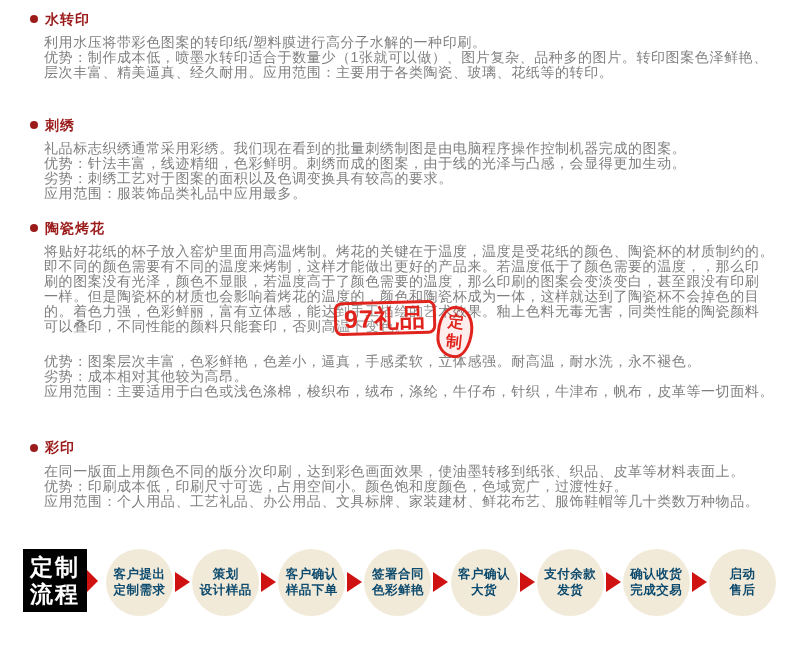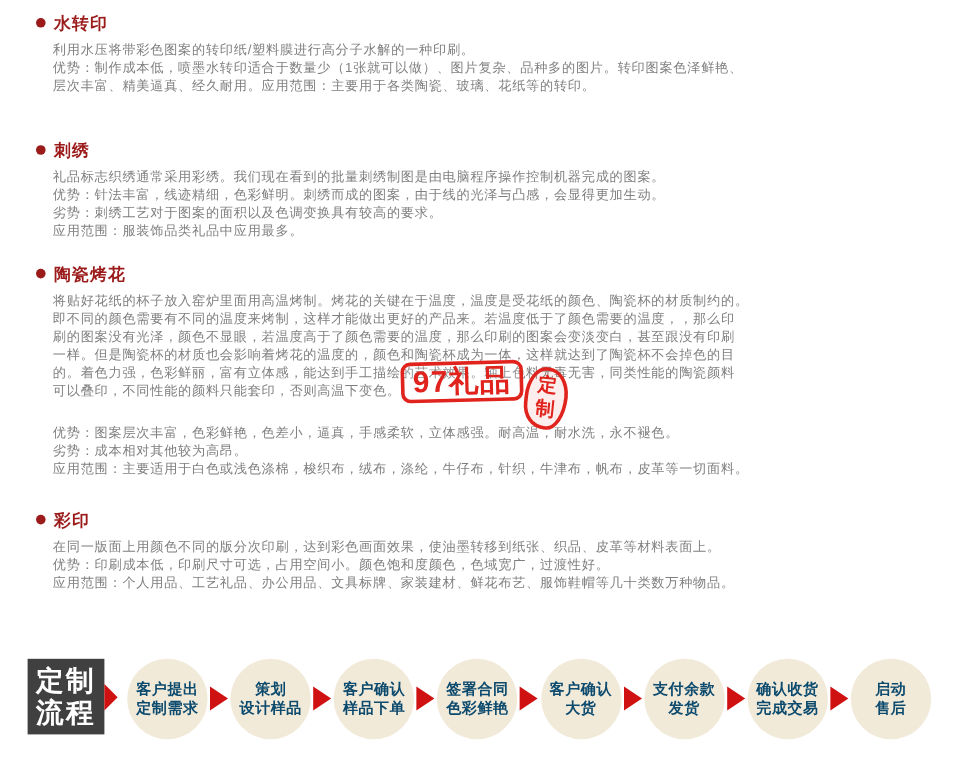--- a/index.html
+++ b/index.html
@@ -11,33 +11,33 @@
   }
   .page { position: relative; width: 800px; height: 492px; background: #ffffff; }
 
   
   .sections { position: absolute; top: 0; left: 0; width: 800px; }
   .topic { margin-left: 30px; }
   .topic.s0 { margin-top: 10px; }
   .topic.s1 { margin-top: 36px; }
   .topic.s2 { margin-top: 18px; }
   .topic.s3 { margin-top: 20px; }
-  .topic.s4 { margin-top: 25px; }
+  .topic.s4 { margin-top: 40px; font-family: Liberation Serif, serif; }
   .topic-header { display: flex; align-items: center; height: 18px; }
   .bullet {
     width: 8px; height: 8px; border-radius: 50%;
     background: #9b1b1b; margin-right: 7px; flex: 0 0 auto;
   }
   .topic-title {
     font-size: 14px; font-weight: bold; color: #9b1b1b;
     letter-spacing: 1px; line-height: 18px;
   }
   .topic-body { margin-top: 7px; margin-left: 14px; }
   .body-line {
-    font-size: 11px; color: #7f7f7f; line-height: 15px;
+    font-size: 14px; color: #7f7f7f; line-height: 15px;
     letter-spacing: 0.6px; white-space: nowrap;
   }
 
   
   .watermark-badge {
     position: absolute; left: 334px; top: 301px;
     border: 3px solid #e0231c; border-radius: 8px;
     color: #e0231c; font-size: 25px; font-weight: bold;
     padding: 0 7px; line-height: 28px;
     transform: rotate(-1.5deg); background: rgba(255,255,255,0.15);
@@ -52,21 +52,21 @@
     background: rgba(224,35,28,0.08);
     display: flex; flex-direction: column; align-items: center; justify-content: center;
     color: #e0231c; font-size: 16px; font-weight: bold; line-height: 20px;
     z-index: 5;
   }
 
   
   .flow { position: absolute; top: 546px; left: 0; width: 800px; height: 72px; }
   .flow-flag {
     position: absolute; left: 23px; top: 3px;
-    width: 64px; height: 63px; background: #404040;
+    width: 64px; height: 63px; background: #000000;
     display: flex; flex-direction: column; align-items: center; justify-content: center;
     color: #ffffff; font-weight: bold; font-size: 23px; line-height: 27px;
     letter-spacing: 2px;
   }
   .flow-flag-tip {
     position: absolute; left: 64px; top: 50%; transform: translateY(-50%);
     width: 0; height: 0;
     border-left: 11px solid #cf1211;
     border-top: 11px solid transparent;
     border-bottom: 11px solid transparent;

